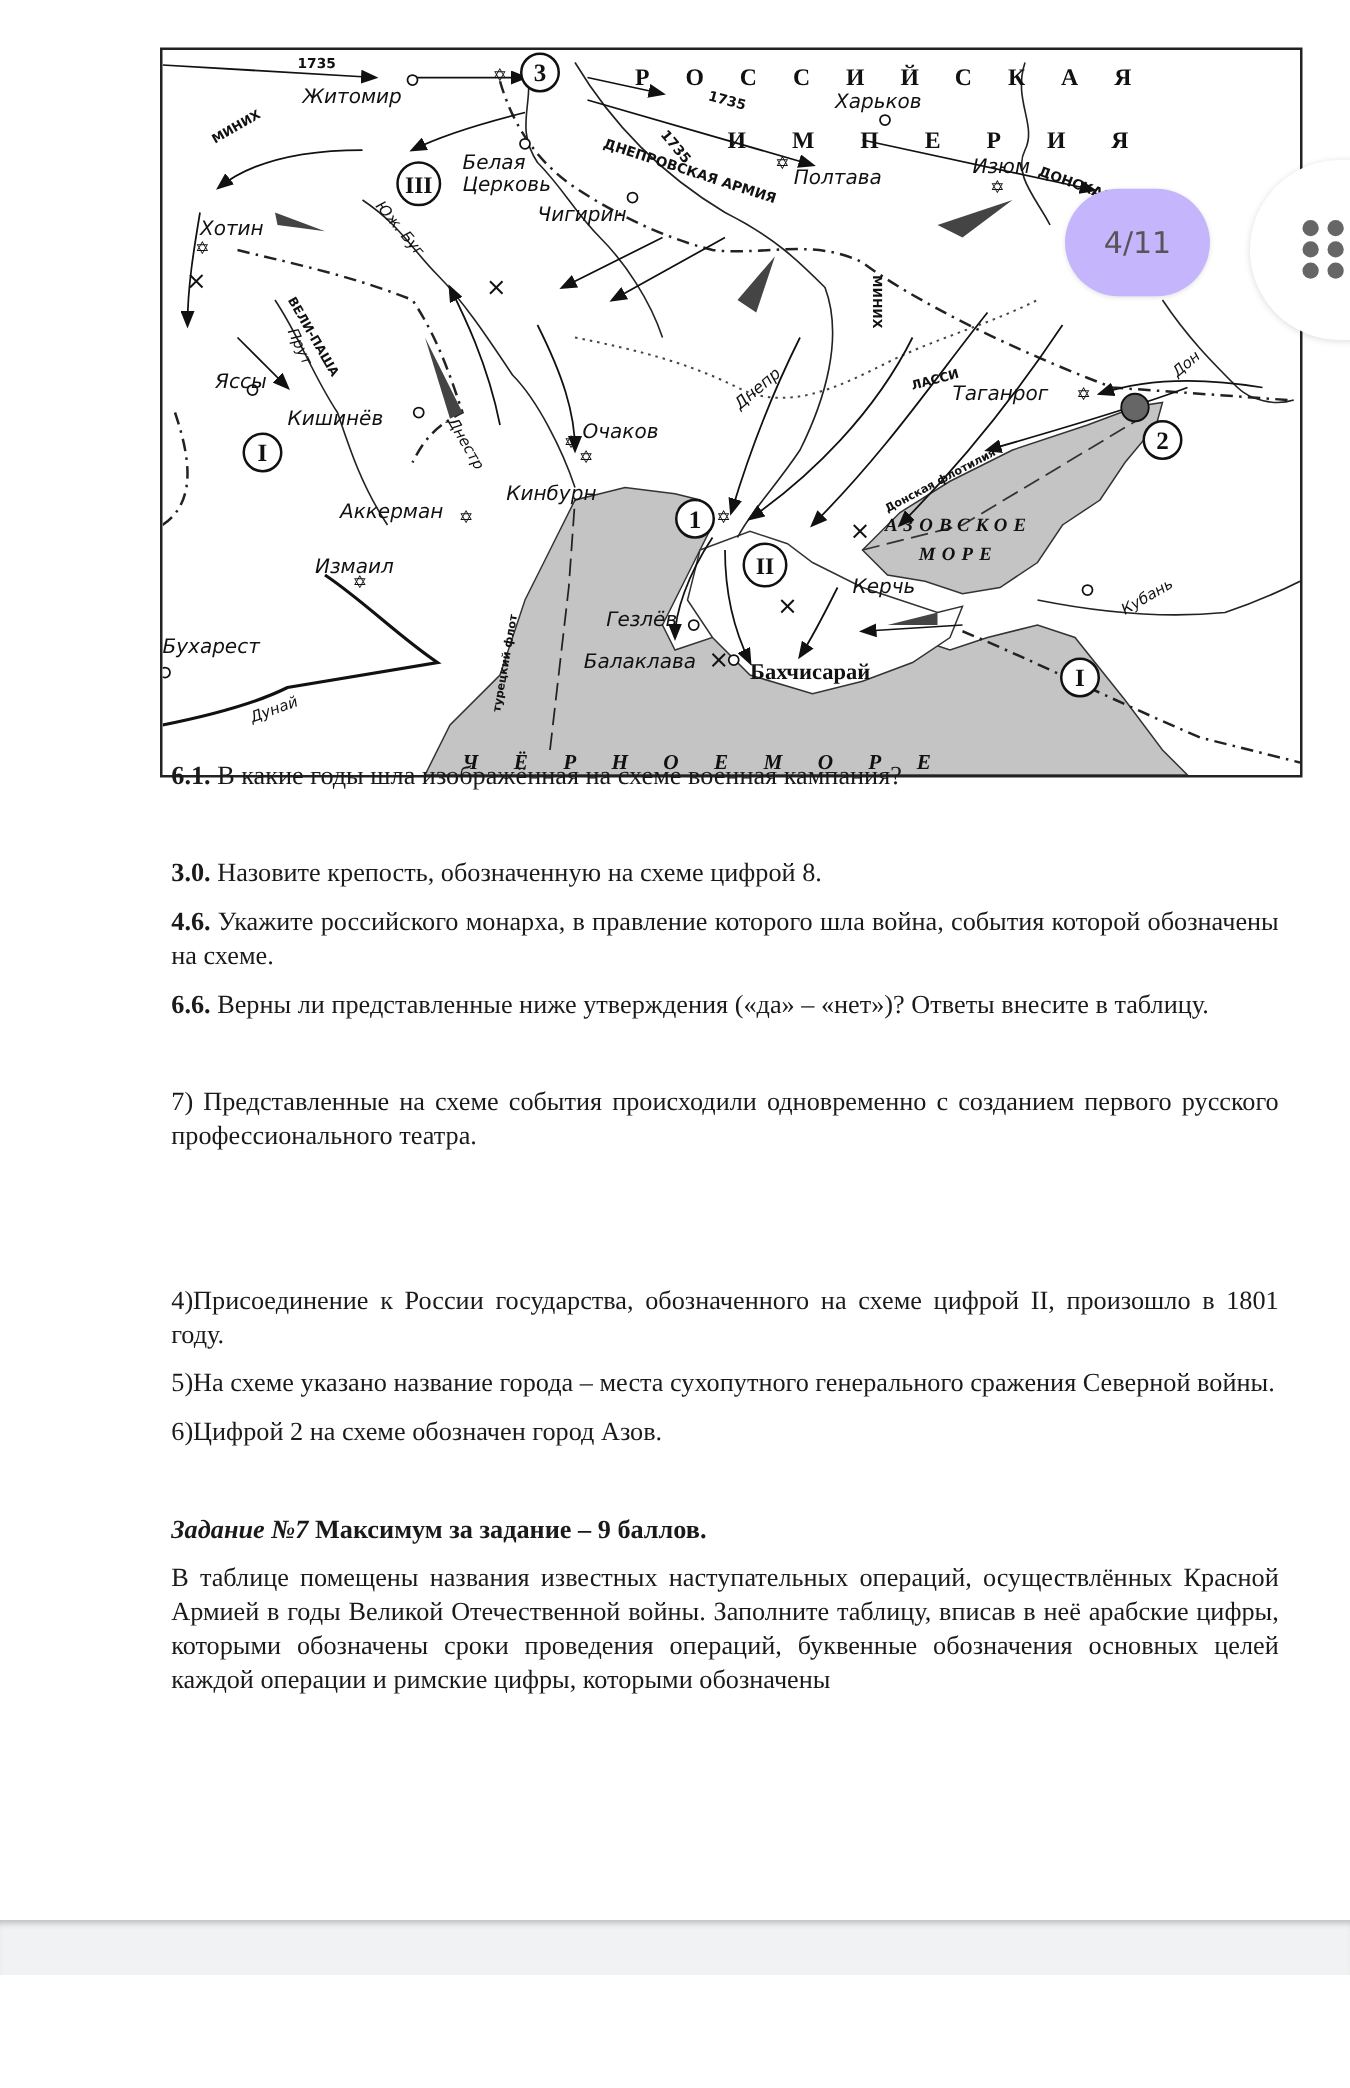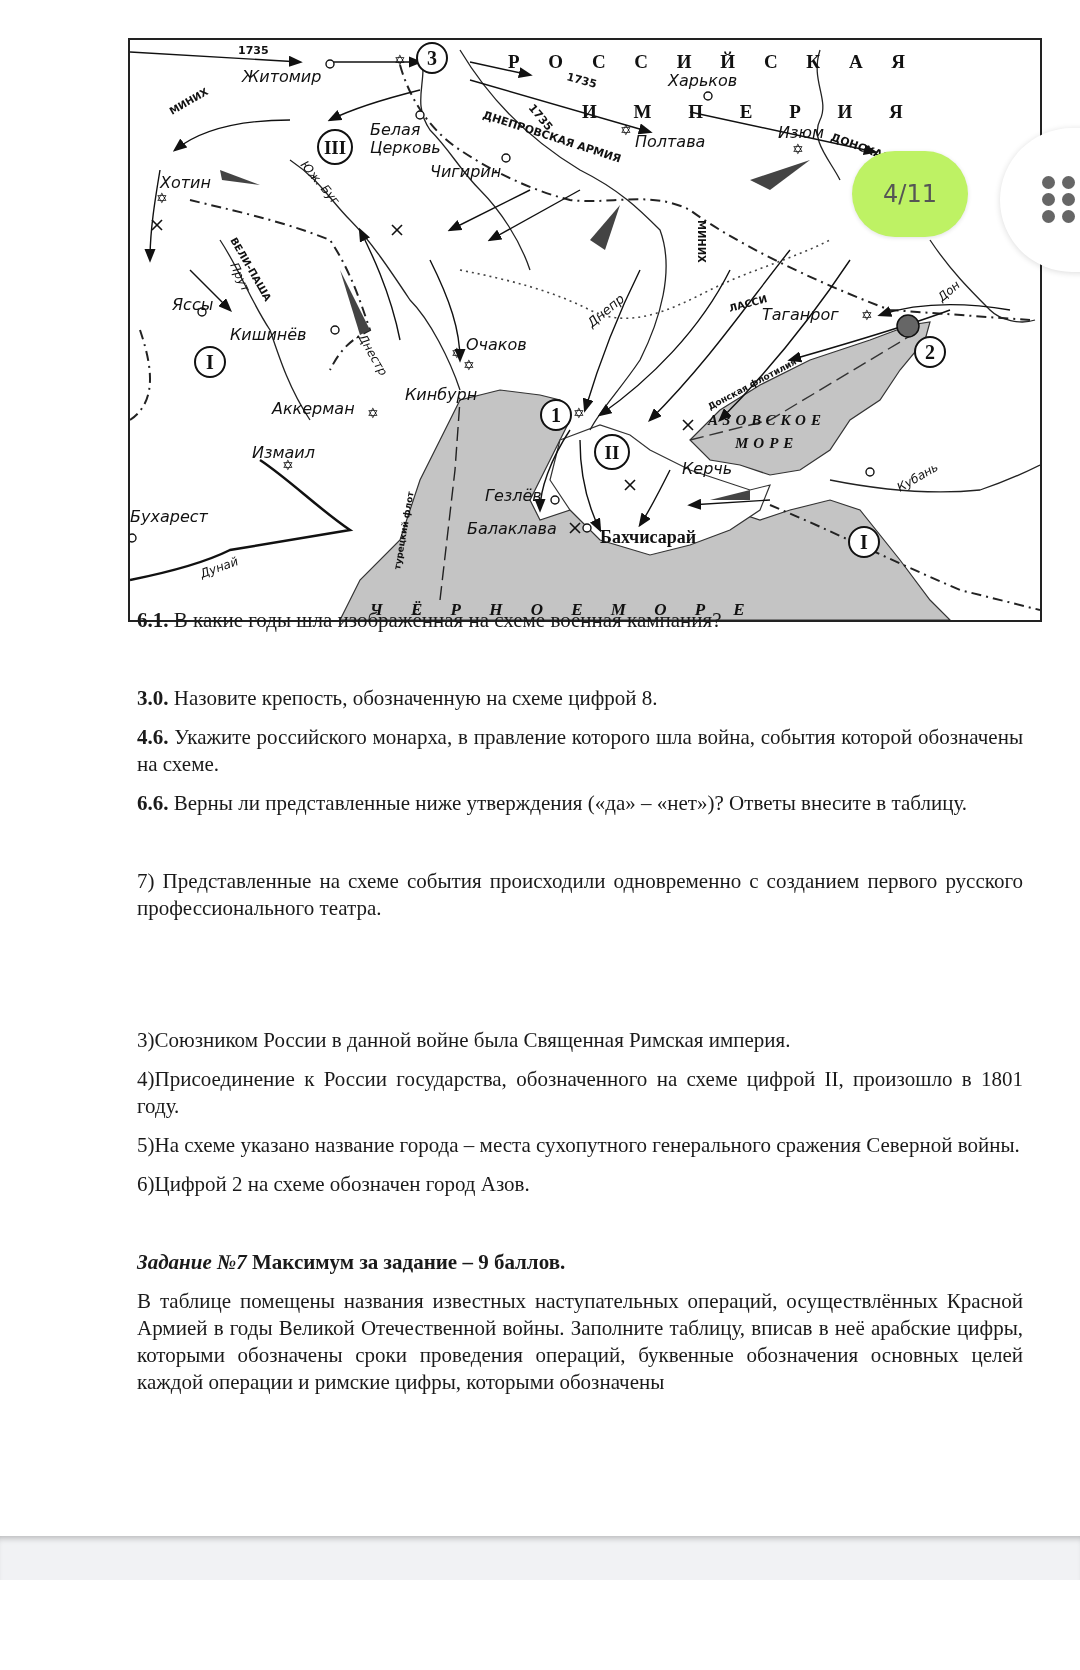--- a/index.html
+++ b/index.html
@@ -8,21 +8,21 @@
   .map { position:absolute; left:128px; top:38px; width:914px; height:584px; border:2px solid #222; box-sizing:border-box; background:#fff; overflow:hidden; }
   .map svg { position:absolute; left:0; top:0; width:910px; height:580px; }
   .mlabel { font-family:"DejaVu Sans", sans-serif; font-style:italic; fill:#111; }
   .mlabel-b { font-family:"DejaVu Sans", sans-serif; font-weight:bold; fill:#111; }
   .mserif { font-family:"Liberation Serif", serif; font-weight:bold; fill:#111; }
   .text-block { position:absolute; left:125px; width:910px; font-size:21px; line-height:27px; text-align:justify; }
   .text-block b { font-weight:bold; }
   .q { margin:12px; }
   .gap { height:27px; }
   .bottom-bar { position:absolute; left:0; top:1536px; width:1080px; height:44px; background:#f1f2f4; box-shadow: inset 0 6px 6px -4px rgba(0,0,0,0.25); }
-  .page-indicator { position:absolute; left:852px; top:151px; width:116px; height:86px; border-radius:43px; background:#bef264; box-shadow:0 1px 4px rgba(0,0,0,0.12); display:flex; align-items:center; justify-content:center; font-family:"DejaVu Sans", sans-serif; font-size:24px; color:#555; }
+  .page-indicator { position:absolute; left:852px; top:151px; width:116px; height:86px; border-radius:43px; background:#c4b5fd; box-shadow:0 1px 4px rgba(0,0,0,0.12); display:flex; align-items:center; justify-content:center; font-family:"DejaVu Sans", sans-serif; font-size:24px; color:#555; }
   .menu-fab { position:absolute; left:1000px; top:128px; width:160px; height:144px; border-radius:72px; background:#fff; box-shadow:0 1px 6px rgba(0,0,0,0.14); }
   .menu-fab .dots { position:absolute; left:42px; top:48px; width:36px; height:48px; display:grid; grid-template-columns:16px 16px; grid-gap:3px 4px; }
   .menu-fab .dot { width:13px; height:13px; border-radius:50%; background:#666; }
 </style>
 </head>
 <body>
 
 <div class="page">
 
   <div class="map">
@@ -195,21 +195,20 @@
     <p class="q"><b>6.1.</b><span> В какие годы шла изображённая на схеме военная кампания?</span></p>
     <div class="gap"></div>
     <p class="q"><b>3.0.</b><span> Назовите крепость, обозначенную на схеме цифрой 8.</span></p>
     <p class="q"><b>4.6.</b><span> Укажите российского монарха, в правление которого шла война, события которой обозначены на схеме.</span></p>
     <p class="q"><b>6.6.</b><span> Верны ли представленные ниже утверждения («да» – «нет»)? Ответы внесите в таблицу.</span></p>
     <div class="gap"></div>
     <p class="q">7) Представленные на схеме события происходили одновременно с созданием первого русского профессионального театра.</p>
     <div class="gap"></div>
       <div class="gap"></div>
     <div class="gap"></div>
-    <p class="q">3)Союзником России в данной войне была Священная Римская империя.</p>
     <p class="q">4)Присоединение к России государства, обозначенного на схеме цифрой II, произошло в 1801 году.</p>
     <p class="q">5)На схеме указано название города – места сухопутного генерального сражения Северной войны.</p>
     <p class="q">6)Цифрой 2 на схеме обозначен город Азов.</p>
     <div class="gap"></div>
     <p class="q"><b><i>Задание №7</i></b><b> Максимум за задание – 9 баллов.</b></p>
     <p class="q"> В таблице помещены названия известных наступательных операций, осуществлённых Красной Армией в годы Великой Отечественной войны. Заполните таблицу, вписав в неё арабские цифры, которыми обозначены сроки проведения операций, буквенные обозначения основных целей каждой операции и римские цифры, которыми обозначены</p>
   </div>
 </div>
 
 <div class="bottom-bar"></div>

